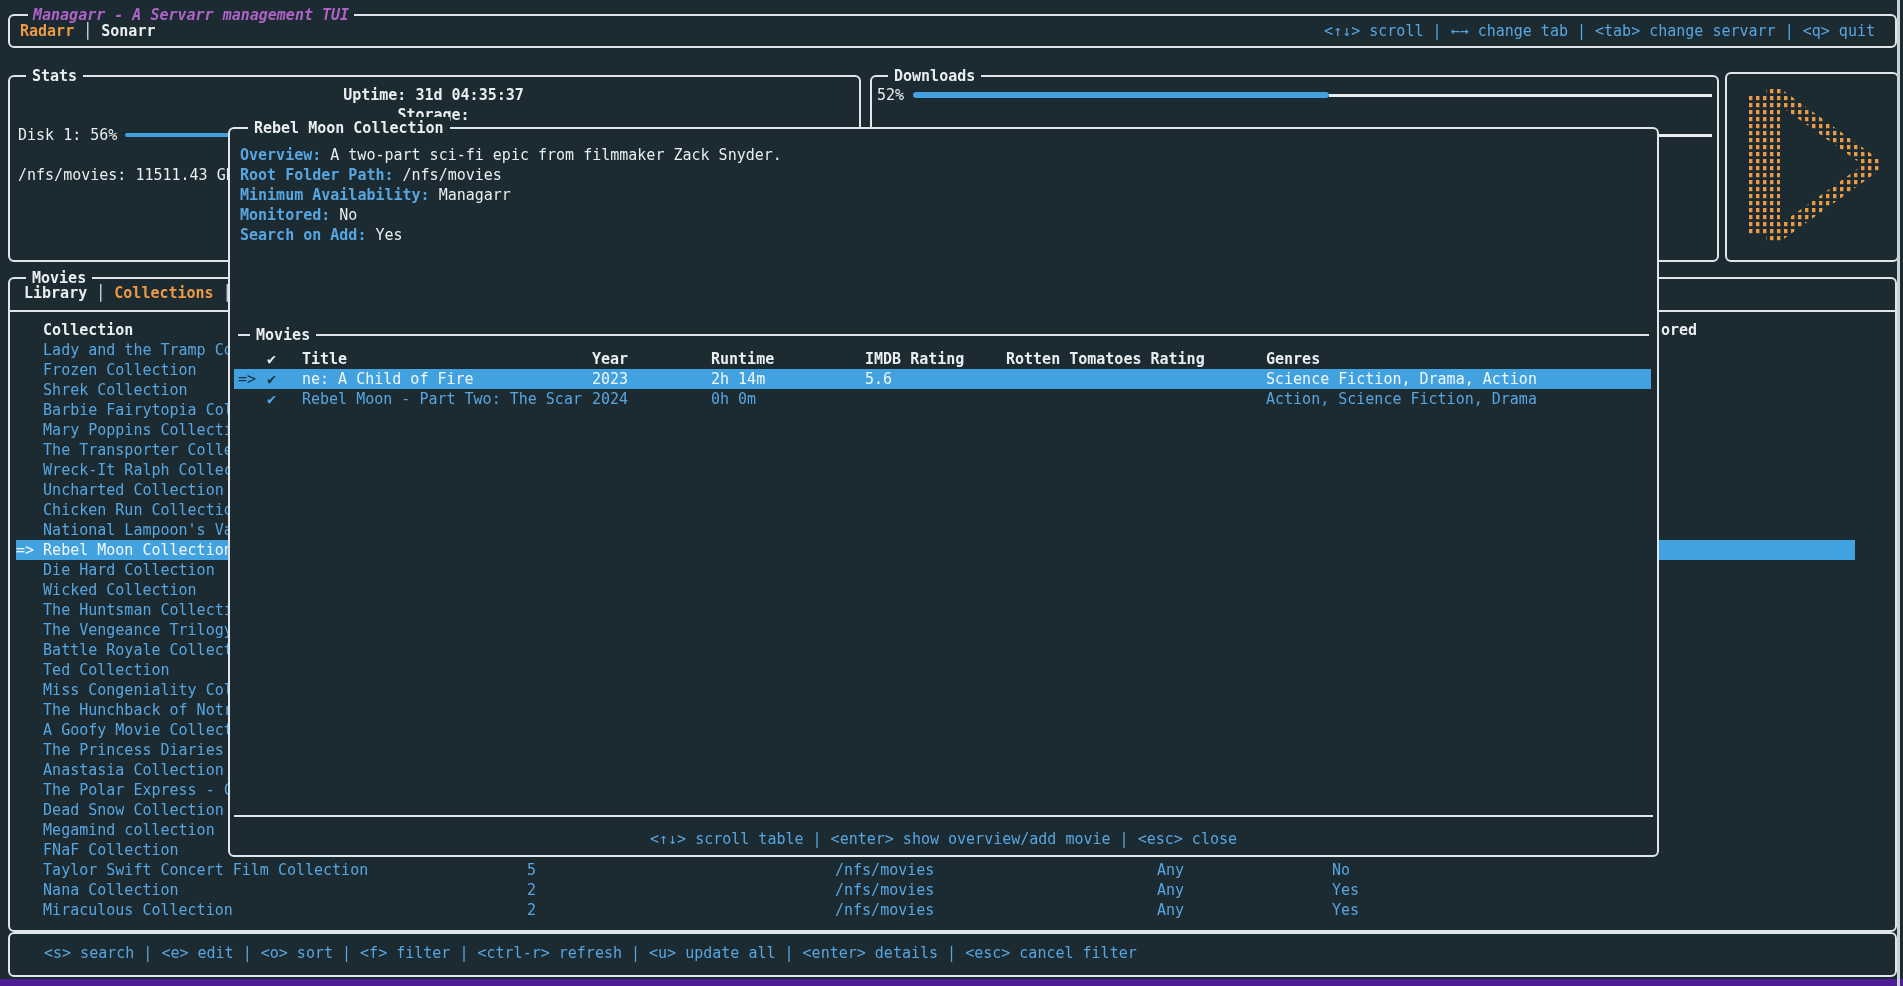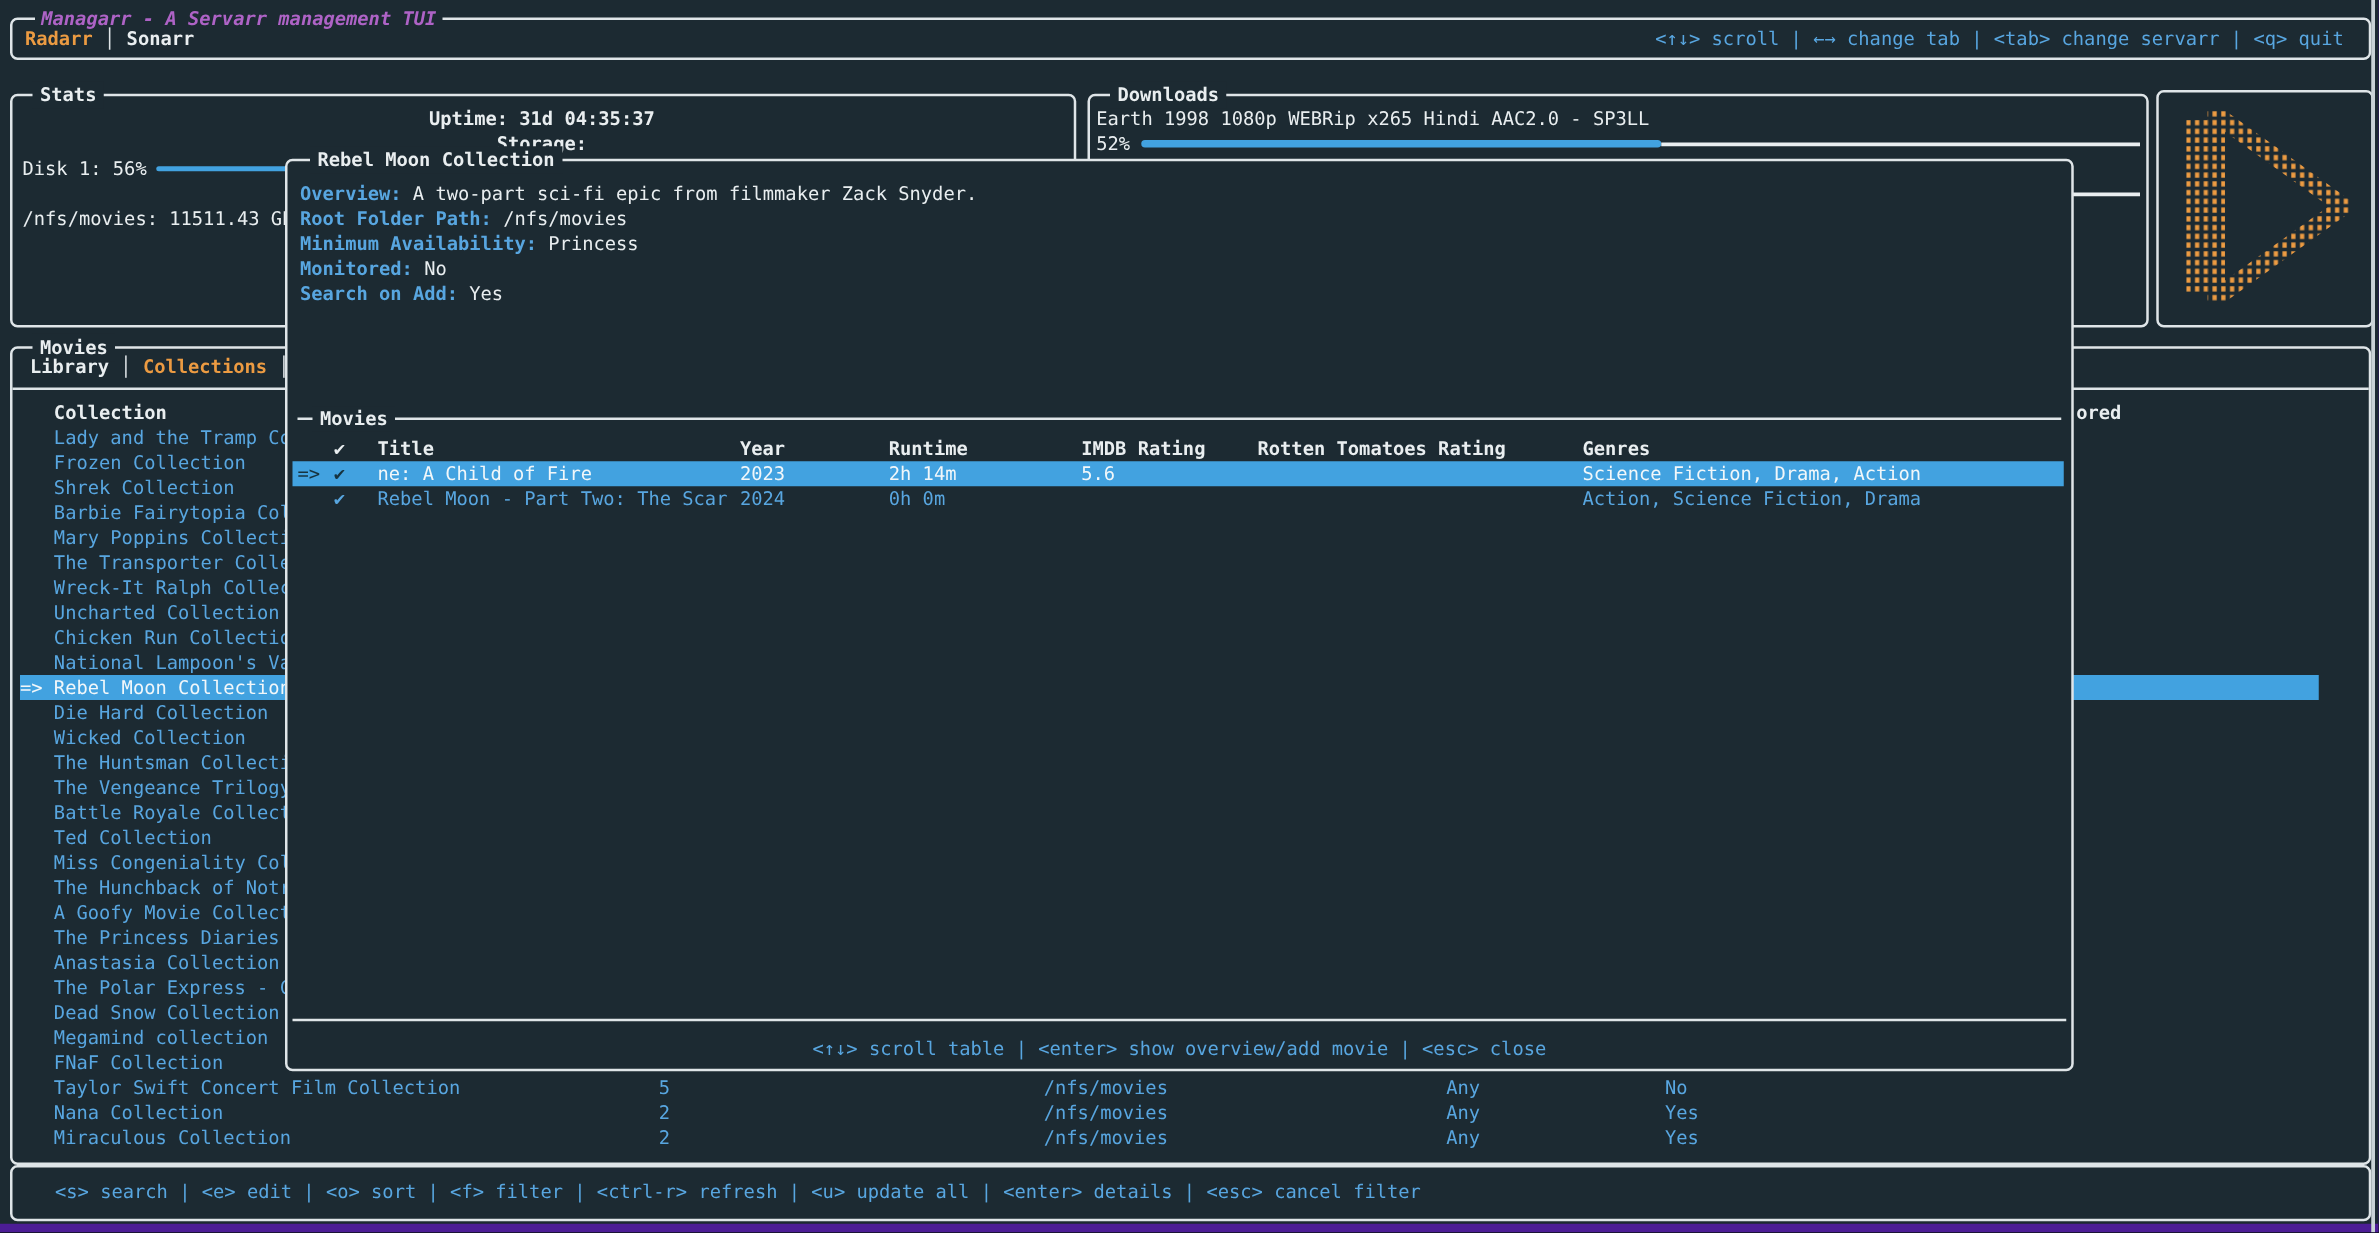--- a/index.html
+++ b/index.html
@@ -83,21 +83,20 @@
         <div class="gauge-line"></div>
       </div>
       <div class="row b">Root Folders:</div>
       <div class="row">/nfs/movies: 11511.43 GB</div>
     </div>
   </div>
 
   <div class="box" style="left:870px;top:75px;width:845px;height:183px;">
     <div class="box-title">Downloads</div>
     <div class="dl-rows">
-      <div class="row">Earth 1998 1080p WEBRip x265 Hindi AAC2.0 - SP3LL</div>
       <div class="row pbar"><span>52%</span>
         <div class="pbar-track">
           <div class="pbar-fill" id="dl-fill" style="width: 52%;"></div>
           <div class="pbar-rest" id="dl-rest" style="width: 48%;"></div>
         </div>
       </div>
       <div class="row"></div>
       <div class="row" style="position:relative;">
         <div class="hidden-bar"></div>
       </div>
@@ -158,21 +157,21 @@
 
   <div class="box" style="left:8px;top:932px;width:1885px;height:41px;">
     <div class="bbar-keys">&lt;s&gt; search | &lt;e&gt; edit | &lt;o&gt; sort | &lt;f&gt; filter | &lt;ctrl-r&gt; refresh | &lt;u&gt; update all | &lt;enter&gt; details | &lt;esc&gt; cancel filter</div>
   </div>
 
   <div class="modal">
     <div class="box-title" style="left:18px;">Rebel Moon Collection</div>
     <div class="mfields" id="modal-fields">
         <div class="row"><span class="flabel">Overview:</span><span class="fvalue">A two-part sci-fi epic from filmmaker Zack Snyder.</span></div>
         <div class="row"><span class="flabel">Root Folder Path:</span><span class="fvalue">/nfs/movies</span></div>
-        <div class="row"><span class="flabel">Minimum Availability:</span><span class="fvalue">Princess</span></div>
+        <div class="row"><span class="flabel">Minimum Availability:</span><span class="fvalue">Managarr</span></div>
         <div class="row"><span class="flabel">Monitored:</span><span class="fvalue">No</span></div>
         <div class="row"><span class="flabel">Search on Add:</span><span class="fvalue">Yes</span></div>
       </div>
     <div class="msec-title">Movies</div>
     <div class="msec-line"></div>
     <div class="mtable" id="modal-table">
         <div class="mrow mhdr"><span class="cell" style="left: 37px;">✔</span><span class="cell" style="left: 72px;">Title</span><span class="cell" style="left: 362px;">Year</span><span class="cell" style="left: 481px;">Runtime</span><span class="cell" style="left: 635px;">IMDB Rating</span><span class="cell" style="left: 776px;">Rotten Tomatoes Rating</span><span class="cell" style="left: 1036px;">Genres</span></div>
         <div class="mrow sel"><div class="selbar"></div><span class="cell darkcell" style="left: 8px;">=&gt;</span><span class="cell darkcell" style="left: 37px;">✔</span><span class="cell" style="left: 72px;">ne: A Child of Fire</span><span class="cell" style="left: 362px;">2023</span><span class="cell" style="left: 481px;">2h 14m</span><span class="cell" style="left: 635px;">5.6</span><span class="cell" style="left: 1036px;">Science Fiction, Drama, Action</span></div>
         <div class="mrow"><span class="cell" style="left: 37px;">✔</span><span class="cell" style="left: 72px;">Rebel Moon - Part Two: The Scar</span><span class="cell" style="left: 362px;">2024</span><span class="cell" style="left: 481px;">0h 0m</span><span class="cell" style="left: 1036px;">Action, Science Fiction, Drama</span></div>
       </div>

